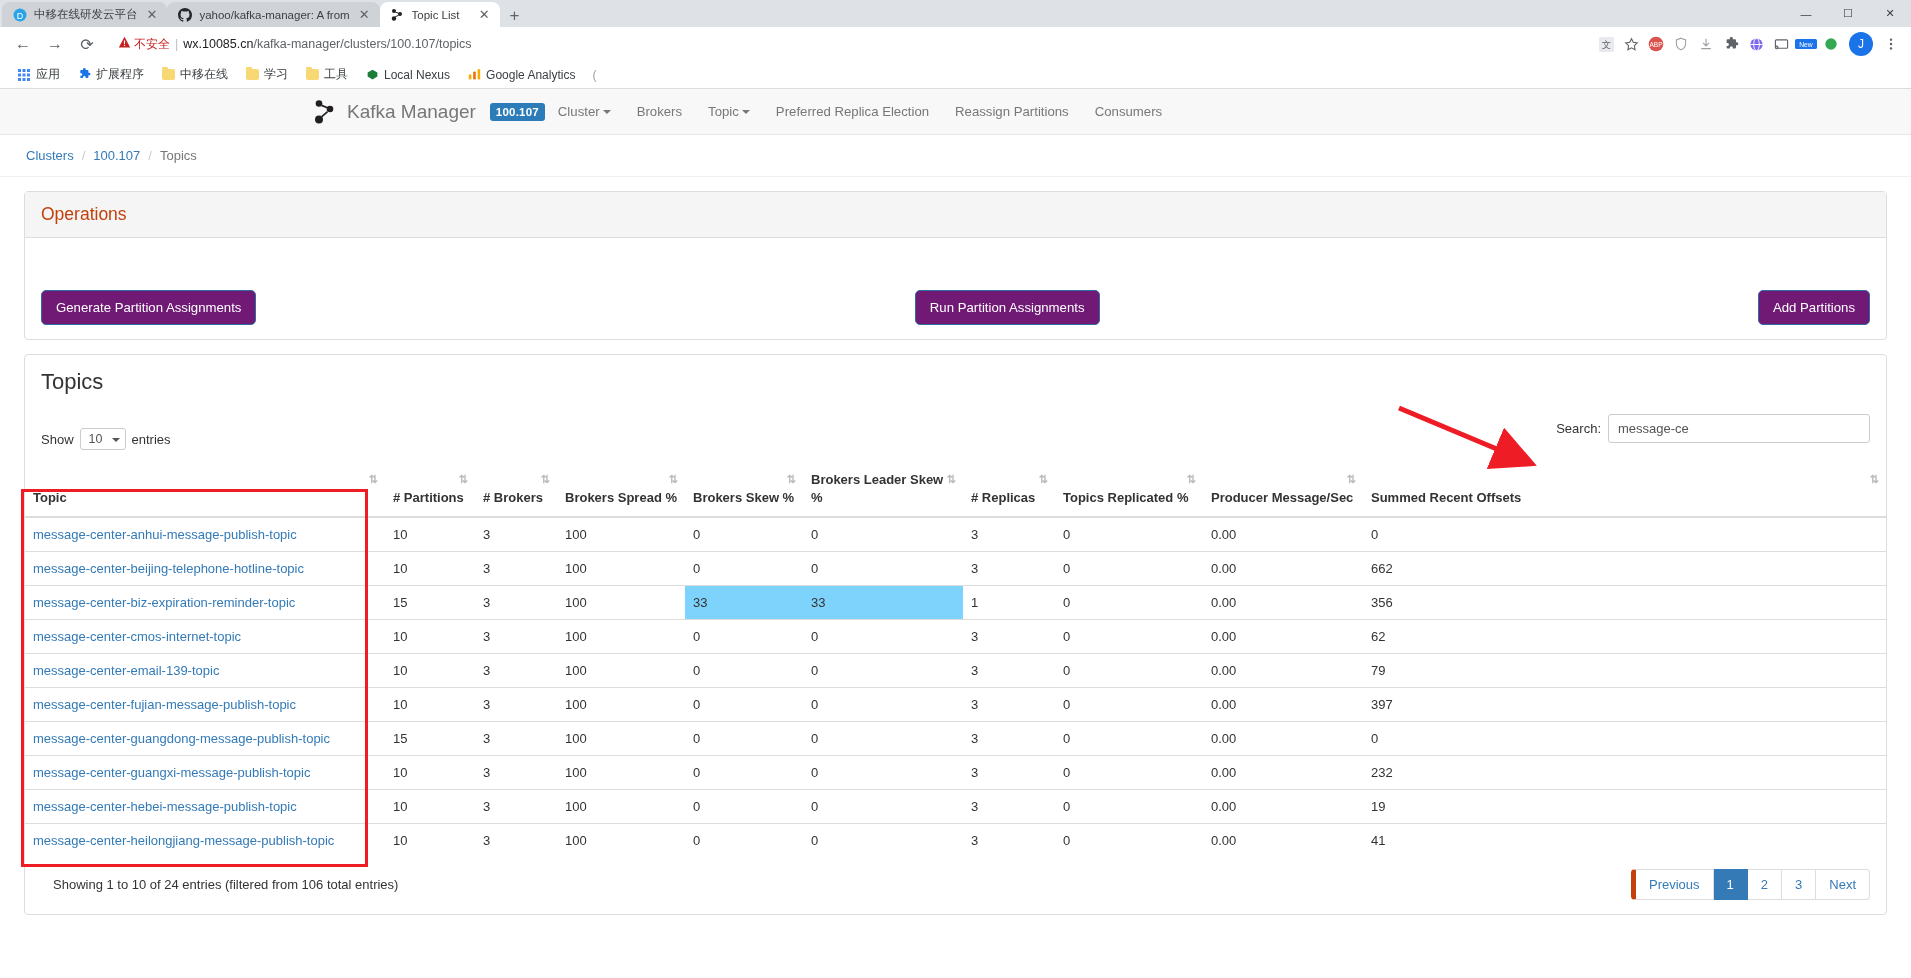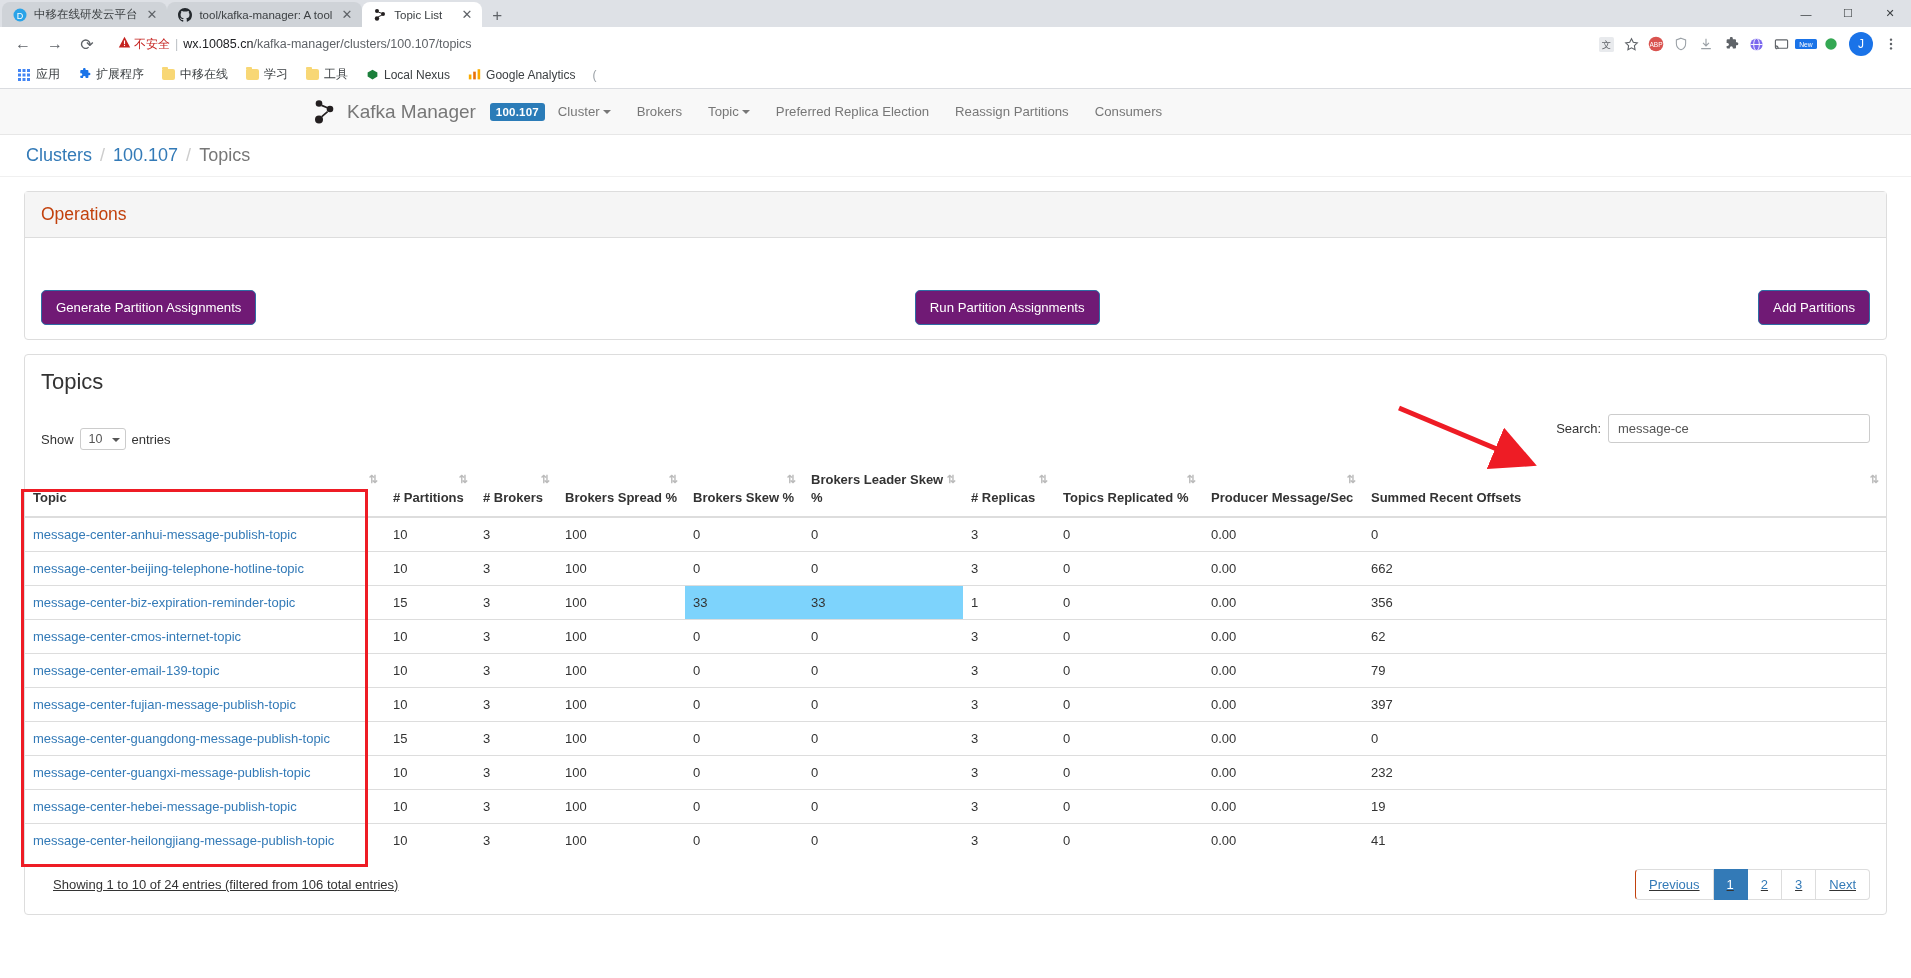--- a/index.html
+++ b/index.html
@@ -60,21 +60,21 @@
   #brand { display: flex; align-items: center; gap: 9px; font-size: 19px; color: #777; margin-right: 14px; }
   #brand-logo { width: 28px; height: 28px; }
   .version-badge {
     background: #2b7cb8; color: #fff; font-size: 11.5px; font-weight: bold;
     padding: 3px 6px; border-radius: 3px; letter-spacing: .2px;
   }
   .nav-link { font-size: 13.2px; color: #777; padding: 0 13px; line-height: 46px; white-space: nowrap; }
   .caret { display: inline-block; width: 0; height: 0; margin-left: 3px; vertical-align: middle;
            border-left: 4px solid transparent; border-right: 4px solid transparent; border-top: 4px solid #777; }
 
-  #breadcrumb { height: 42px; display: flex; align-items: center; gap: 8px; padding: 0 26px; font-size: 18px; border-bottom: 1px solid #f0f0f0; }
+  #breadcrumb { height: 42px; display: flex; align-items: center; gap: 8px; padding: 0 26px; font-size: 13px; border-bottom: 1px solid #f0f0f0; }
   #breadcrumb a { color: #337ab7; text-decoration: none; }
   #breadcrumb .sep { color: #ccc; }
   #breadcrumb .cur { color: #777; }
 
   .panel { margin: 14px 24px 0 24px; border: 1px solid #ddd; border-radius: 4px; background: #fff; }
   .panel-head { padding: 12px 16px; font-size: 17.5px; color: #c2410c; background: #f5f5f5; border-bottom: 1px solid #ddd; }
   .panel-body { padding: 14px 16px; }
 
   #ops-row { display: flex; align-items: center; }
   .btn-primary {
@@ -107,27 +107,27 @@
     padding: 9px 8px 9px 8px; border-bottom: 2px solid #ddd; position: relative;
     line-height: 1.38;
   }
   thead th .sort-ico {
     position: absolute; right: 8px; top: 10px; font-size: 11px; color: #bbb; letter-spacing: -1px;
   }
   tbody td { padding: 9px 8px; border-top: 1px solid #ddd; color: #333; vertical-align: middle; }
   tbody td a { color: #337ab7; text-decoration: none; }
   tbody tr td.skew-warn { background: #7dd3fc; }
 
-  #table-footer { display: flex; align-items: center; padding: 12px 16px 14px 28px; font-size: 13px; color: #333; text-decoration: underline; }
+  #table-footer { display: flex; align-items: center; padding: 12px 16px 14px 28px; font-size: 13px; color: #333; }
   #pagination { margin-left: auto; display: flex; }
   .page-btn {
     border: 1px solid #ddd; border-left: none; padding: 7px 13px; font-size: 13px;
     color: #337ab7; background: #fff;
   }
-  .page-btn:first-child { border-left: 1px solid #c2410c; border-radius: 4px 0 0 4px; }
+  .page-btn:first-child { border-left: 5px solid #c2410c; border-radius: 4px 0 0 4px; }
   .page-btn:last-child { border-radius: 0 4px 4px 0; }
   .page-btn.active { background: #337ab7; border-color: #337ab7; color: #fff; }
 
   
   #annot-rect {
     position: absolute; left: 21px; top: 400px; width: 347px; height: 378px;
     border: 3px solid #ee1c25; pointer-events: none; z-index: 30;
   }
   #annot-arrow { position: absolute; left: 1395px; top: 315px; width: 160px; height: 70px; z-index: 30; pointer-events: none; }
 </style>
@@ -148,21 +148,21 @@
       <span class="tab-title">中移在线研发云平台</span>
       <span class="tab-close">✕</span>
     </div>
 
     <div class="tab inactive">
       <span class="tab-fav">
         <svg width="14" height="14" viewBox="0 0 16 16">
             <path fill="#24292e" d="M8 0C3.58 0 0 3.58 0 8c0 3.54 2.29 6.53 5.47 7.59.4.07.55-.17.55-.38 0-.19-.01-.82-.01-1.49-2.01.37-2.53-.49-2.69-.94-.09-.23-.48-.94-.82-1.13-.28-.15-.68-.52-.01-.53.63-.01 1.08.58 1.23.82.72 1.21 1.87.87 2.33.66.07-.52.28-.87.51-1.07-1.78-.2-3.64-.89-3.64-3.95 0-.87.31-1.59.82-2.15-.08-.2-.36-1.02.08-2.12 0 0 .67-.21 2.2.82a7.4 7.4 0 0 1 2-.27c.68 0 1.36.09 2 .27 1.53-1.04 2.2-.82 2.2-.82.44 1.1.16 1.92.08 2.12.51.56.82 1.27.82 2.15 0 3.07-1.87 3.75-3.65 3.95.29.25.54.73.54 1.48 0 1.07-.01 1.93-.01 2.2 0 .21.15.46.55.38A8.01 8.01 0 0 0 16 8c0-4.42-3.58-8-8-8z"></path>
           </svg>
       </span>
-      <span class="tab-title">tool/kafka-manager: A tool</span>
+      <span class="tab-title">yahoo/kafka-manager: A from</span>
       <span class="tab-close">✕</span>
     </div>
 
     <div class="tab active">
       <span class="tab-fav">
         <svg width="14" height="14" viewBox="0 0 14 14">
             <circle cx="4" cy="3" r="2" fill="#231f20"></circle>
             <circle cx="10" cy="6" r="2" fill="#231f20"></circle>
             <circle cx="4" cy="10.5" r="2.2" fill="#231f20"></circle>
             <path d="M5.4 4.2L8.6 5.2M5.2 8.8L8.8 7.2" stroke="#231f20" stroke-width="1"></path>

